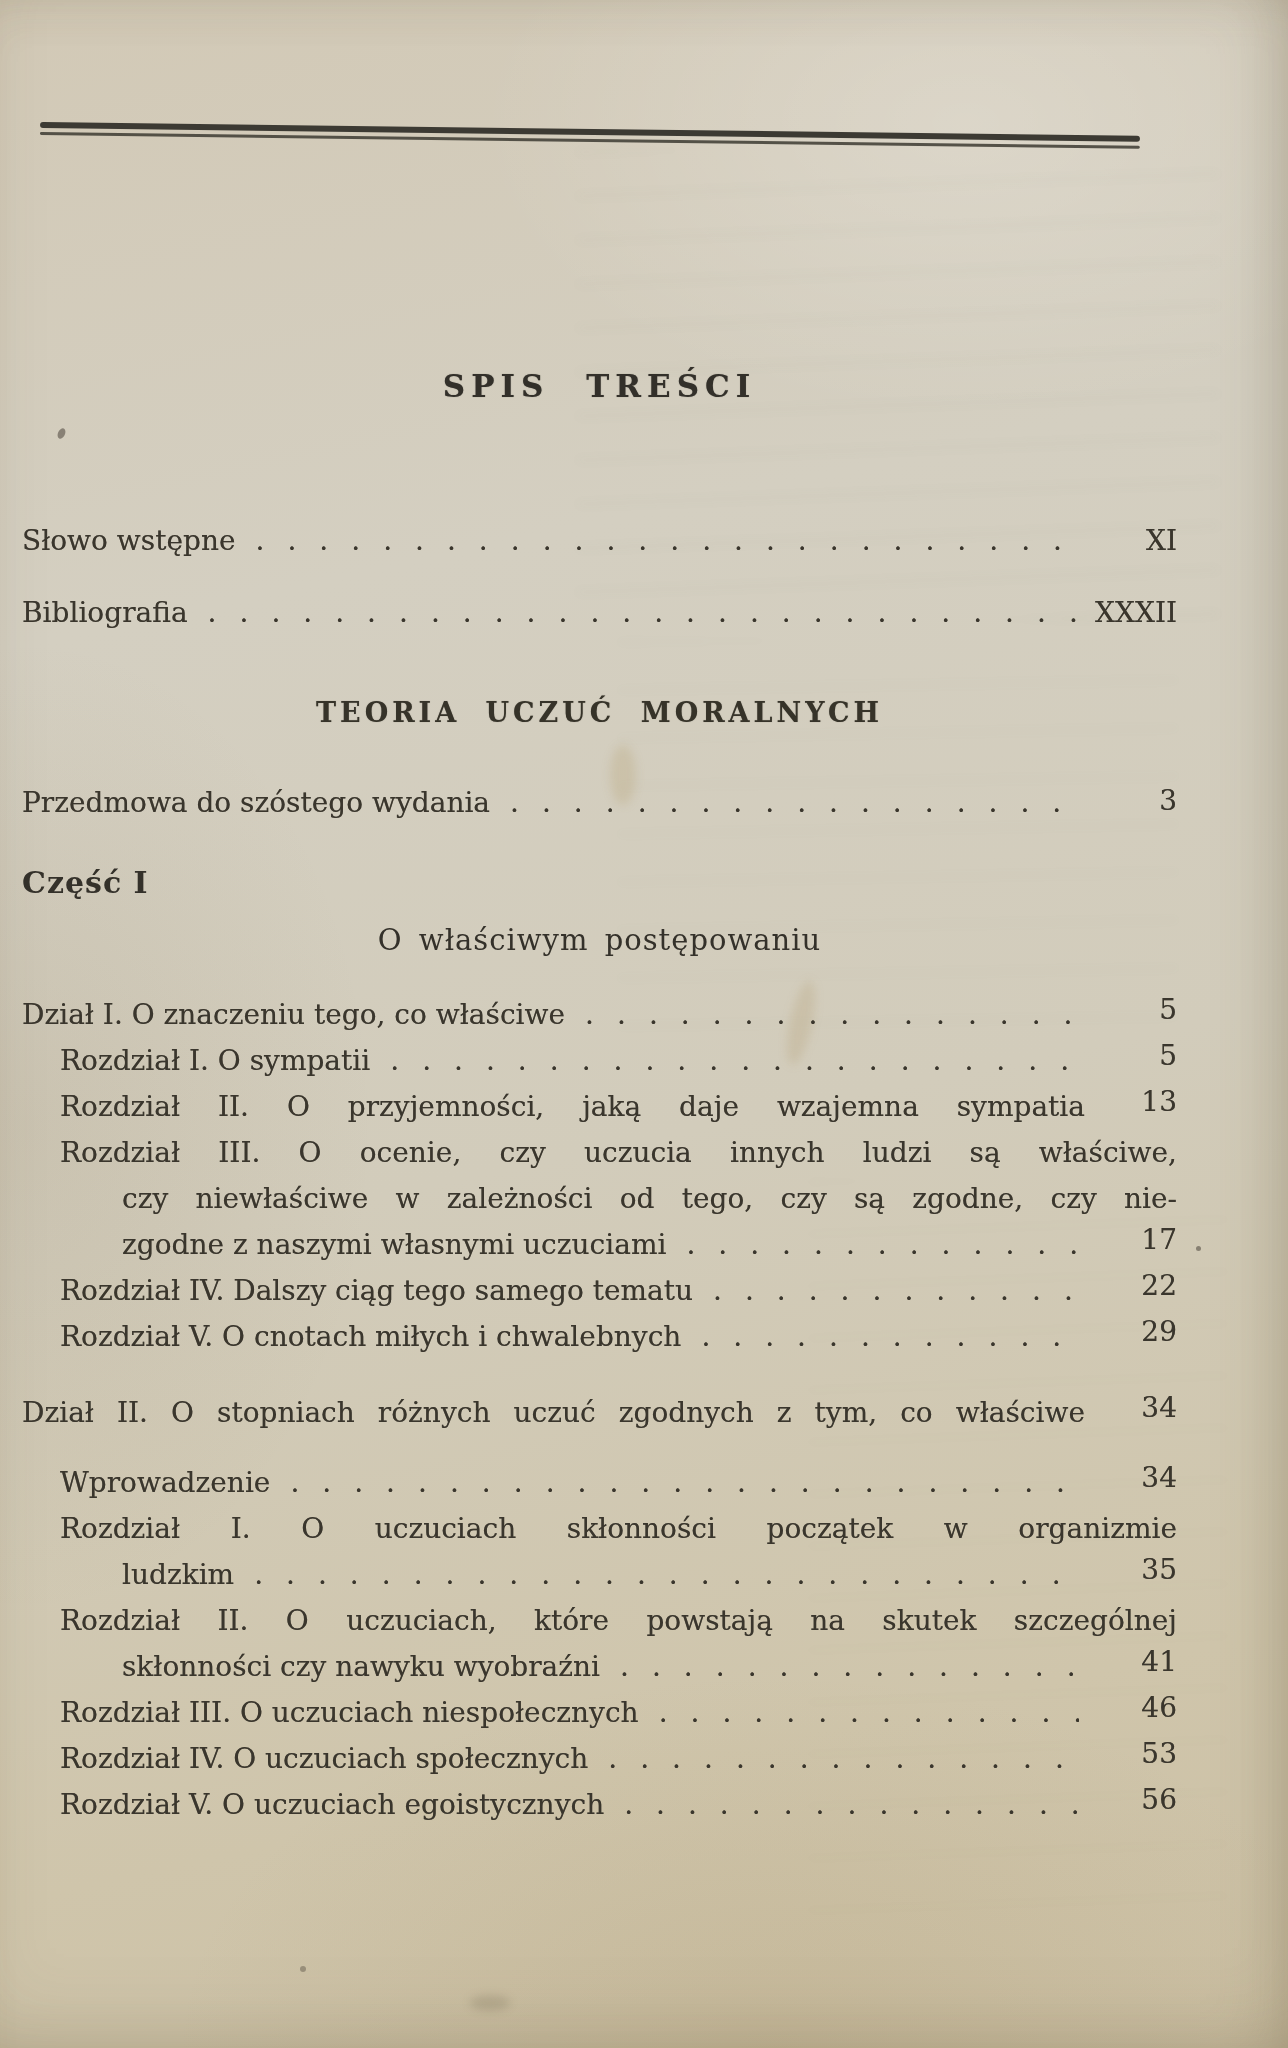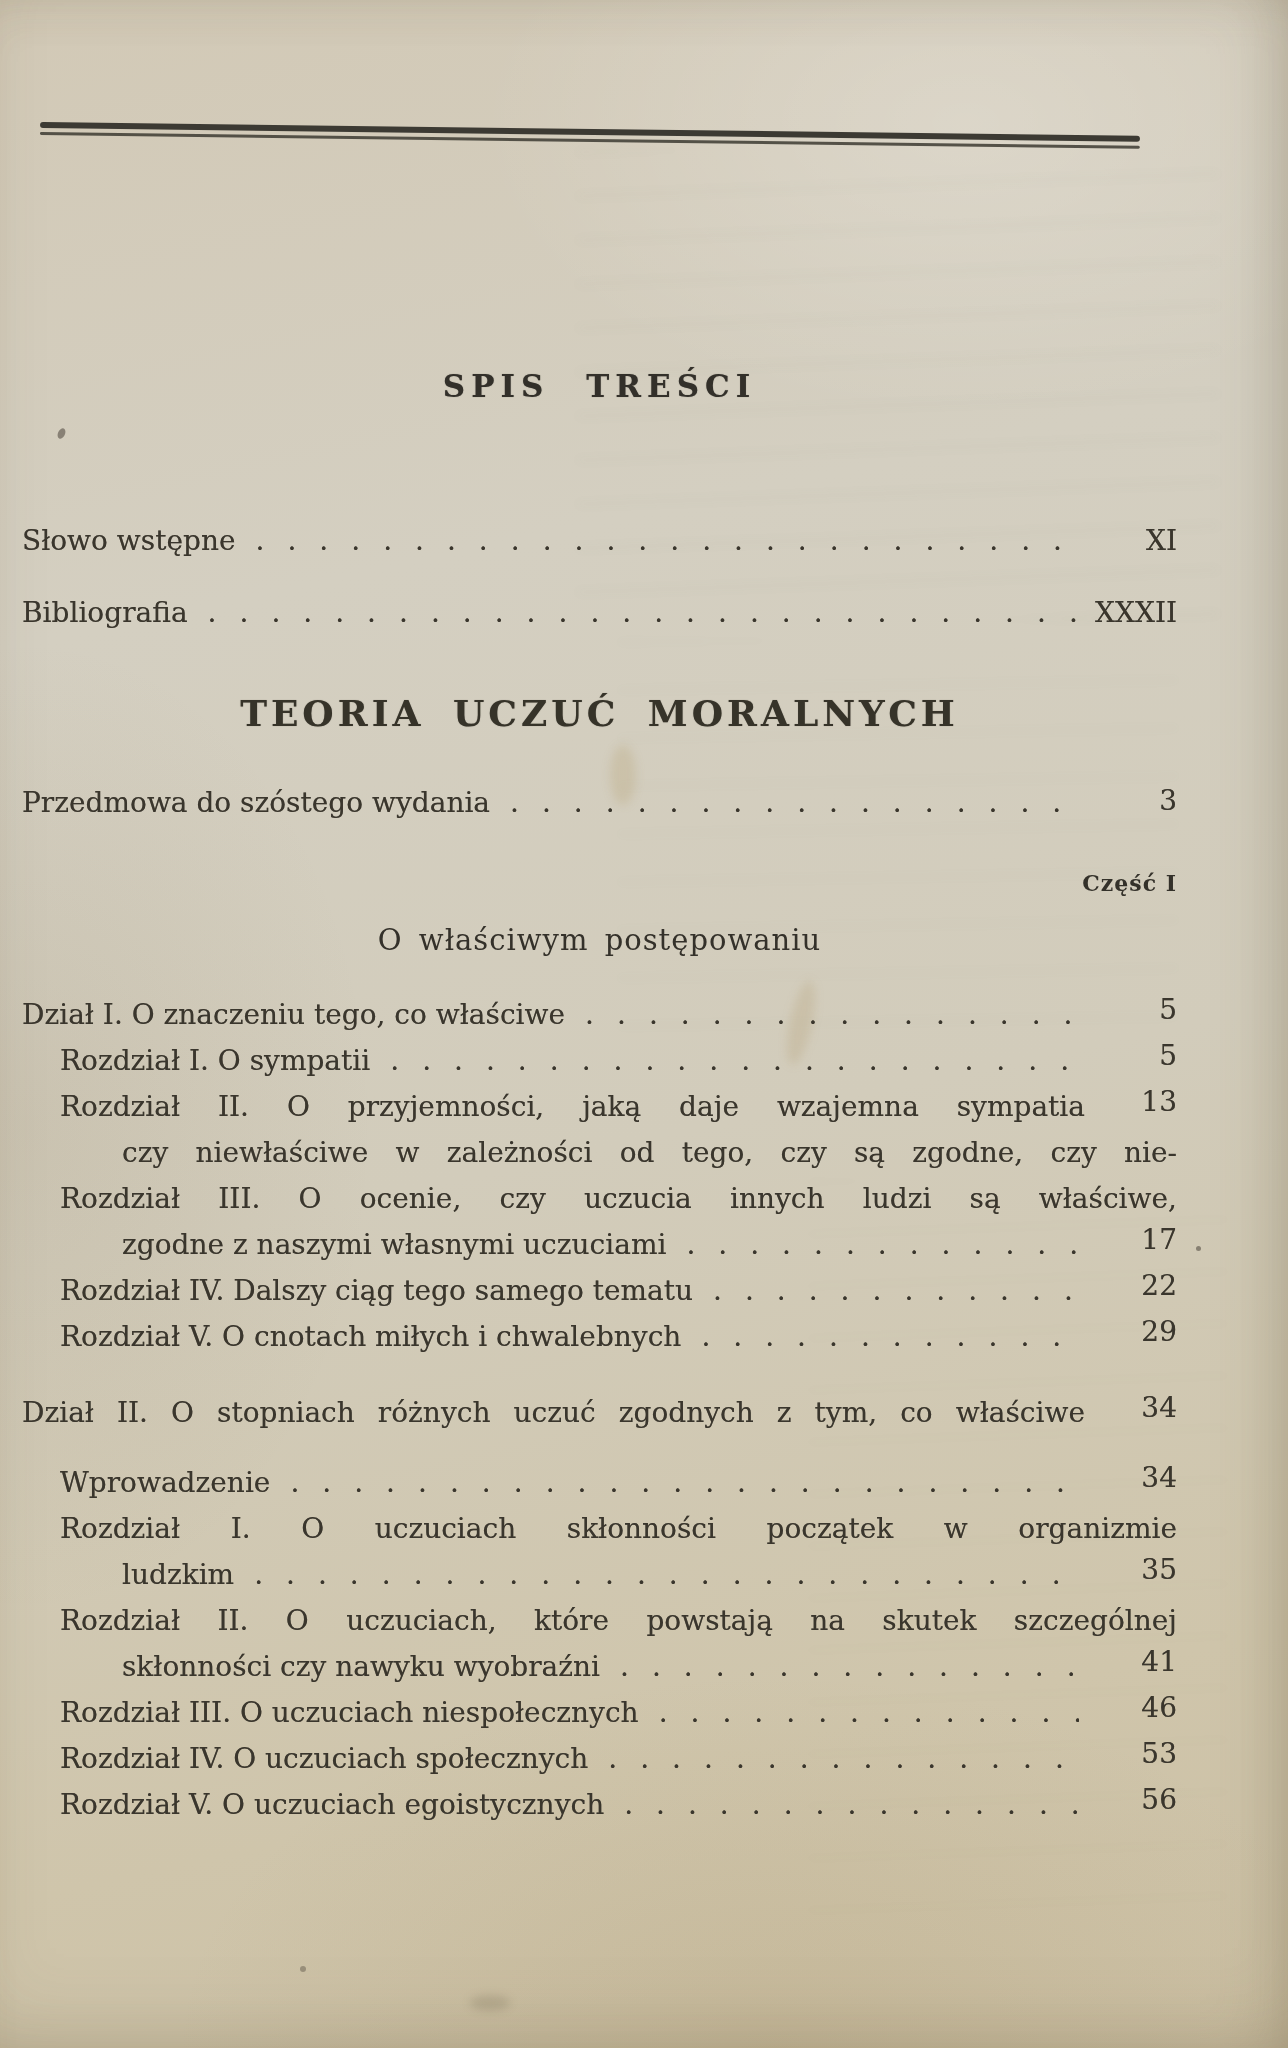--- a/index.html
+++ b/index.html
@@ -42,26 +42,26 @@
   .rule-thin{height:3px;background:#45423a;margin-top:4px;border-radius:2px;opacity:.9;}
 
   .content{position:absolute;left:22px;top:0;width:1155px;}
 
   .toc-title{
     margin:366px 0 0 0;text-align:center;font-size:31px;font-weight:700;
     letter-spacing:6px;word-spacing:20px;color:#33302a;line-height:40px;
     text-shadow:0 0 1px rgba(51,48,42,.45);
   }
   .work-title{
-    margin:58px 0 0 0;text-align:center;font-size:36px;font-weight:700;
+    margin:58px 0 0 0;text-align:center;font-size:27px;font-weight:700;
     letter-spacing:4px;word-spacing:12px;color:#363329;line-height:38px;
     text-shadow:0 0 1px rgba(54,51,41,.4);
   }
   .part-heading{
-    margin:36px 0 0 0;text-align:right;font-size:22px;font-weight:700;
+    margin:36px 0 0 0;text-align:left;font-size:30px;font-weight:700;
     letter-spacing:1px;color:#34312a;line-height:42px;
   }
   .part-subheading{
     margin:14px 0 0 0;text-align:center;font-size:29px;font-weight:400;
     letter-spacing:1px;word-spacing:6px;color:#34312a;line-height:44px;
   }
 
   .toc{font-size:28px;line-height:46px;color:#3a362d;text-shadow:0 0 .6px rgba(58,54,45,.55);}
   .toc.front{margin-top:112px;}
   .toc.front .toc-row{margin-bottom:26px;}
@@ -140,25 +140,25 @@
         </div>
         <div class="toc-row ind1">
           <span class="toc-label">Rozdział I. O sympatii</span>
           <span class="leader">............................................................</span>
           <span class="toc-page">5</span>
         </div>
         <div class="toc-row ind1">
           <span class="toc-label fill">Rozdział II. O przyjemności, jaką daje wzajemna sympatia</span>
           <span class="toc-page">13</span>
         </div>
+        <div class="toc-row ind1">
+          <span class="toc-label fill">Rozdział III. O ocenie, czy uczucia innych ludzi są właściwe,</span>
+        </div>
         <div class="toc-row ind2">
           <span class="toc-label fill">czy niewłaściwe w zależności od tego, czy są zgodne, czy nie-</span>
-        </div>
-        <div class="toc-row ind1">
-          <span class="toc-label fill">Rozdział III. O ocenie, czy uczucia innych ludzi są właściwe,</span>
         </div>
         <div class="toc-row ind2">
           <span class="toc-label">zgodne z naszymi własnymi uczuciami</span>
           <span class="leader">............................................................</span>
           <span class="toc-page">17</span>
         </div>
         <div class="toc-row ind1">
           <span class="toc-label">Rozdział IV. Dalszy ciąg tego samego tematu</span>
           <span class="leader">............................................................</span>
           <span class="toc-page">22</span>

